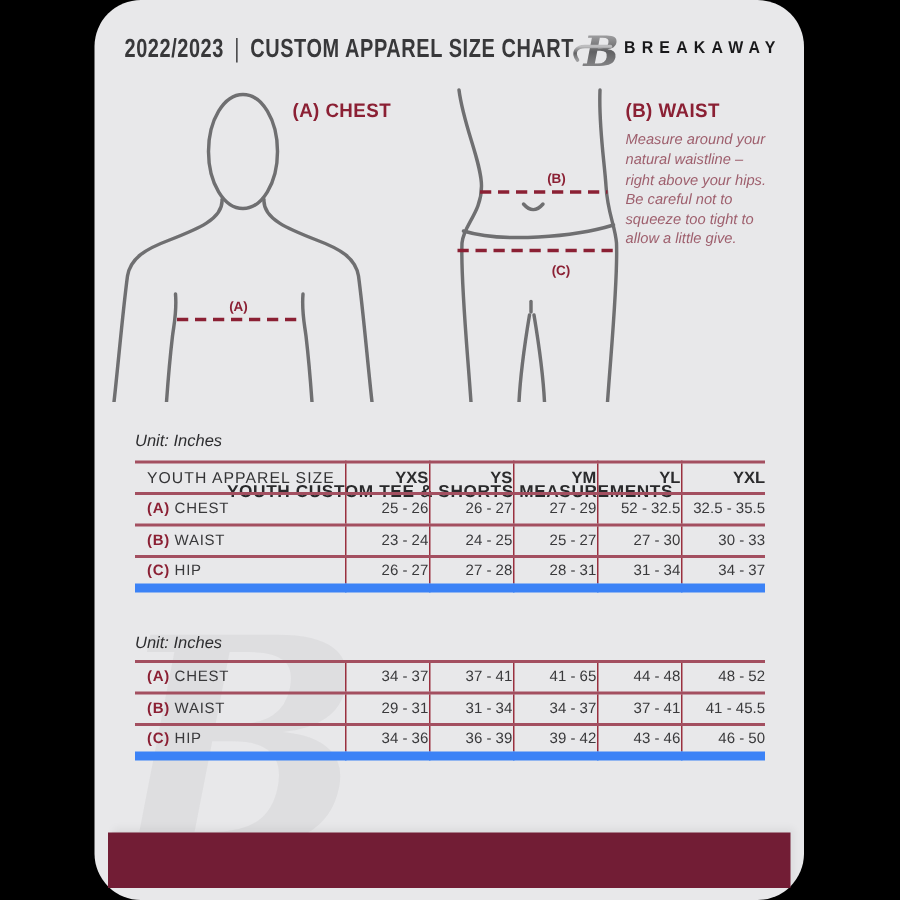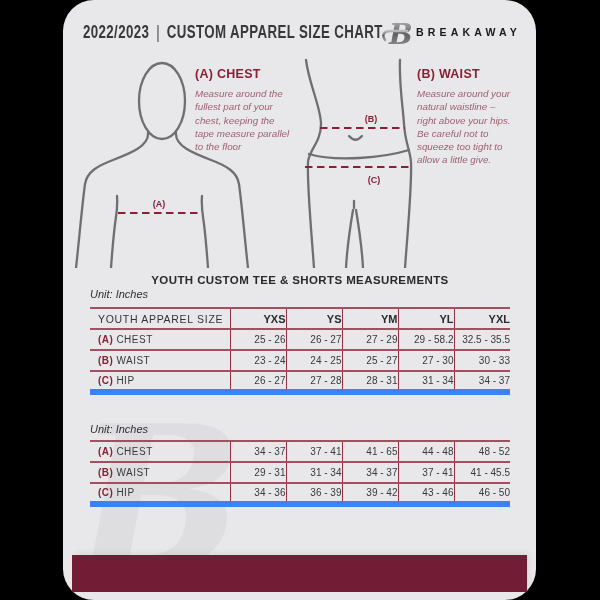--- a/index.html
+++ b/index.html
@@ -40,21 +40,21 @@
   }
   .instr-chest { left:132px; top:66px; width:132px; }
   .instr-waist { left:354px; top:66px; width:122px; }
   .instr-hips  { left:354px; top:162px; width:124px; }
   .fig { position:absolute; }
   .fig-torso { left:6px; top:56px; }
   .fig-lower { left:232px; top:56px; }
   
   .sec-title {
     position:absolute; left:27px; width:420px; text-align:center;
-    font-size:11.5px; font-weight:bold; color:#29292b; letter-spacing:0.4px;
+    font-size:11.5px; font-weight:bold; color:#29292b; letter-spacing:0.4px;margin-top:48px;
   }
   .sec-unit {
     position:absolute; left:27px; width:420px; 
     font-size:11px; font-style:italic; color:#2e2e30;
   }
   .t-youth-title { top:274px; } .t-youth-unit { top:288px; }
   .t-adult-title { top:409px; } .t-adult-unit { top:423px; }
   
   table.size-table {
     position:absolute; left:27px; width:420px;
@@ -140,25 +140,20 @@
         <path d="M61,154 C64,172 67,192 68,212"></path>
       </g>
       <line x1="25" y1="72" x2="110" y2="72" stroke="#8b2034" stroke-width="2.2" stroke-dasharray="7.5 4.5"></line>
       <line x1="10" y1="111" x2="117" y2="111" stroke="#8b2034" stroke-width="2.2" stroke-dasharray="7.5 4.5"></line>
       <text x="76" y="66" text-anchor="middle" font-size="9" font-weight="bold" fill="#8b2034">(B)</text>
       <text x="79" y="127" text-anchor="middle" font-size="9" font-weight="bold" fill="#8b2034">(C)</text>
     </svg>
 
     <div class="instr instr-chest">
       <h3>(A) CHEST</h3>
-      <p>Measure around the
-fullest part of your
-chest, keeping the
-tape measure parallel
-to the floor</p>
     </div>
     <div class="instr instr-waist">
       <h3>(B) WAIST</h3>
       <p>Measure around your
 natural waistline –
 right above your hips.
 Be careful not to
 squeeze too tight to
 allow a little give.</p>
     </div>
@@ -184,21 +179,21 @@
         <th>YS</th>
         <th>YM</th>
         <th>YL</th>
         <th>YXL</th>
       </tr>
       <tr>
         <td class="lbl"><span class="pfx">(A)</span><span>CHEST</span></td>
         <td>25 - 26</td>
         <td>26 - 27</td>
         <td>27 - 29</td>
-        <td>29 - 58.2</td>
+        <td>52 - 32.5</td>
         <td>32.5 - 35.5</td>
       </tr>
       <tr>
         <td class="lbl"><span class="pfx">(B)</span><span>WAIST</span></td>
         <td>23 - 24</td>
         <td>24 - 25</td>
         <td>25 - 27</td>
         <td>27 - 30</td>
         <td>30 - 33</td>
       </tr>

